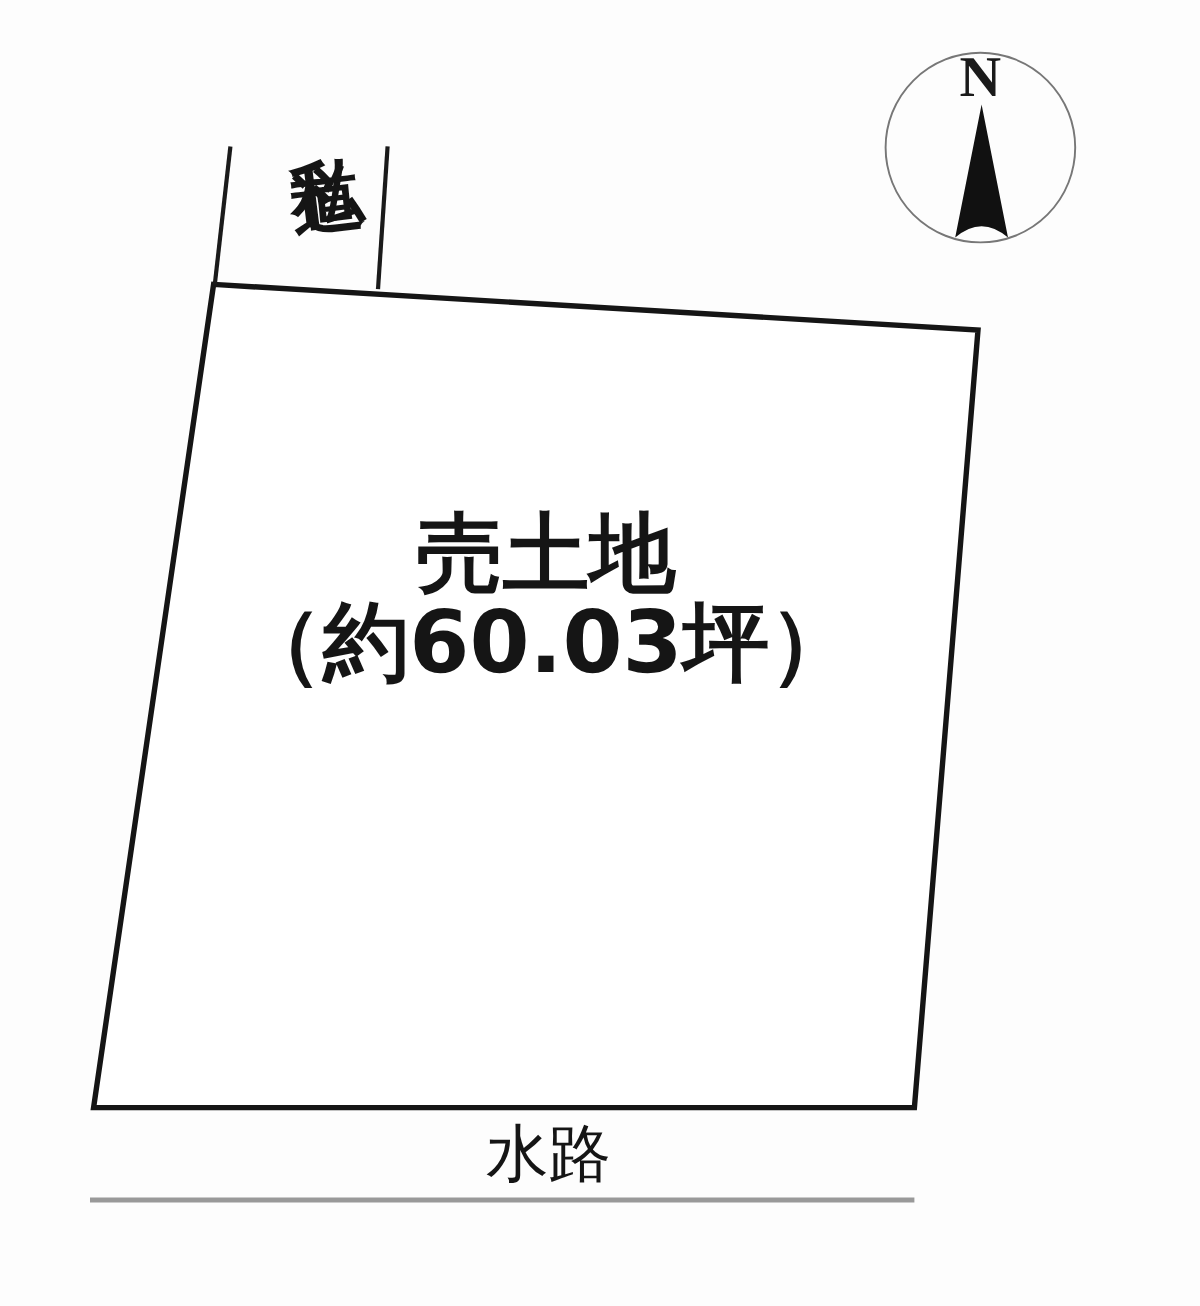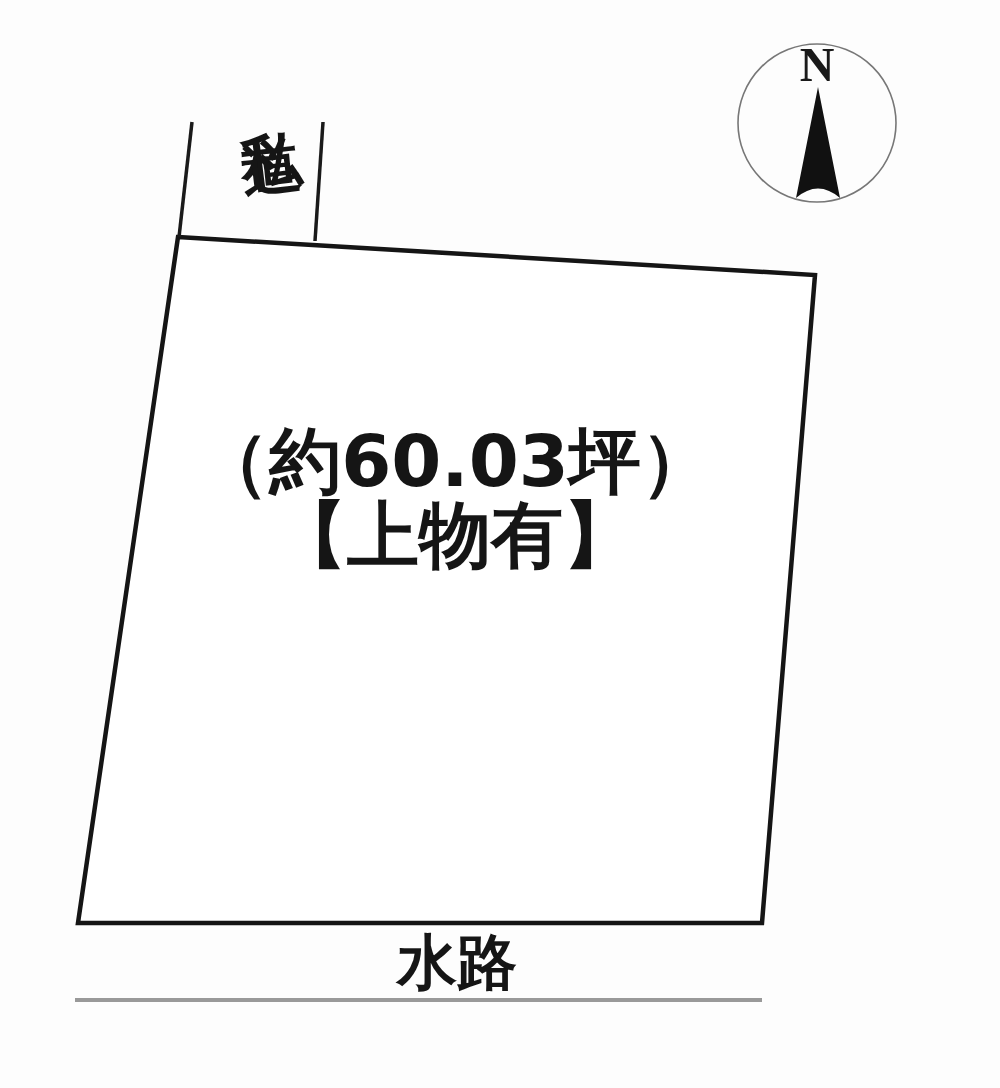--- a/index.html
+++ b/index.html
@@ -65,23 +65,23 @@
     font-size: 48px;
     line-height: 50px;
     color: #1a1a1a;
   }
   .waterway-label {
     position: absolute;
     left: 397px;
     top: 936px;
     width: 120px;
     text-align: center;
-    font-size: 60px;
+    font-size: 52px;
     line-height: 52px;
-    font-weight: bold;
+    font-weight: normal;
     color: #151515;
   }
 </style>
 </head>
 <body>
 
 <div class="canvas">
 
   <svg class="diagram-svg" viewBox="0 0 1000 1088" xmlns="http://www.w3.org/2000/svg">
 
@@ -94,21 +94,21 @@
     <circle cx="817" cy="123" r="79" fill="none" stroke="#777777" stroke-width="1.6"></circle>
 
     <path d="M 818 87 L 796 198 Q 818 179 840 198 Z" fill="#111111"></path>
 
     <line x1="75" y1="1000" x2="762" y2="1000" stroke="#999999" stroke-width="4"></line>
   </svg>
 
   <div class="road-label">私道</div>
 
   <div class="parcel-text">
+    <div>売土地</div>
     <div>（約60.03坪）</div>
-    <div>【上物有】</div>
   </div>
 
   <div class="compass-n">N</div>
 
   <div class="waterway-label">水路</div>
 
 </div>
 
 </body></html>

